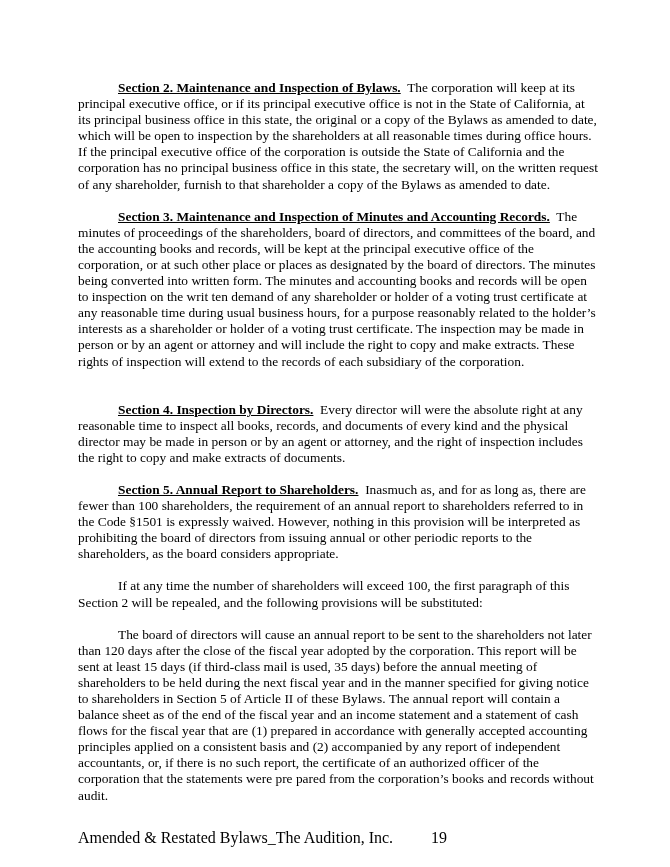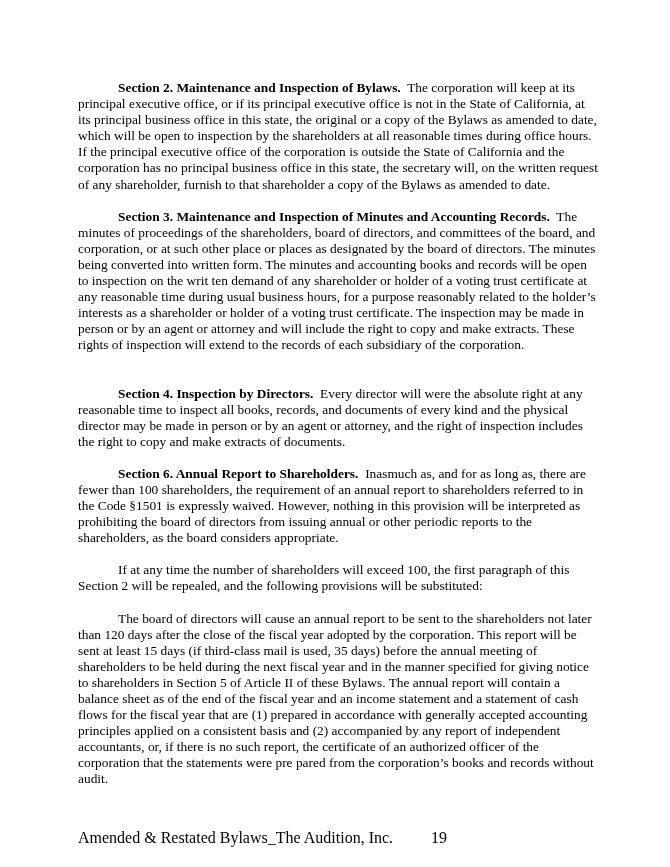--- a/index.html
+++ b/index.html
@@ -25,20 +25,21 @@
     }
     .line {
       display: block;
       white-space: nowrap;
     }
     .line.first {
       padding-left: 40px;
     }
     .heading {
       font-weight: bold;
+      text-decoration: underline;
     }
     .footer {
       position: absolute;
       left: 78px;
       top: 829px;
       font-size: 16px;
       font-family: "Liberation Serif", serif;
       white-space: nowrap;
     }
     .footer .page-num {
@@ -57,38 +58,39 @@
     <span class="line">its principal business office in this state, the original or a copy of the Bylaws as amended to date,</span>
     <span class="line">which will be open to inspection by the shareholders at all reasonable times during office hours.</span>
     <span class="line">If the principal executive office of the corporation is outside the State of California and the</span>
     <span class="line">corporation has no principal business office in this state, the secretary will, on the written request</span>
     <span class="line">of any shareholder, furnish to that shareholder a copy of the Bylaws as amended to date.</span>
   </div>
 
   <div class="para-block" style="margin-bottom:32px;">
     <span class="line first"><span class="heading">Section 3.  Maintenance and Inspection of Minutes and Accounting Records.</span><span style="white-space:pre;">  The</span></span>
     <span class="line">minutes of proceedings of the shareholders, board of directors, and committees of the board, and</span>
+    <span class="line">the accounting books and records, will be kept at the principal executive office of the</span>
     <span class="line">corporation, or at such other place or places as designated by the board of directors.  The minutes</span>
     <span class="line">being converted into written form.  The minutes and accounting books and records will be open</span>
     <span class="line">to inspection on the writ ten demand of any shareholder or holder of a voting trust certificate at</span>
     <span class="line">any reasonable time during usual business hours, for a purpose reasonably related to the holder’s</span>
     <span class="line">interests as a shareholder or holder of a voting trust certificate.  The inspection may be made in</span>
     <span class="line">person or by an agent or attorney and will include the right to copy and make extracts.  These</span>
     <span class="line">rights of inspection will extend to the records of each subsidiary of the corporation.</span>
   </div>
 
   <div class="para-block" style="margin-bottom:16px;">
     <span class="line first"><span class="heading">Section 4.  Inspection by Directors.</span><span style="white-space:pre;">  Every director will were the absolute right at any</span></span>
     <span class="line">reasonable time to inspect all books, records, and documents of every kind and the physical</span>
     <span class="line">director may be made in person or by an agent or attorney, and the right of inspection includes</span>
     <span class="line">the right to copy and make extracts of documents.</span>
   </div>
 
   <div class="para-block" style="margin-bottom:16px;">
-    <span class="line first"><span class="heading">Section 6.  Annual Report to Shareholders.</span><span style="white-space:pre;">  Inasmuch as, and for as long as, there are</span></span>
+    <span class="line first"><span class="heading">Section 5.  Annual Report to Shareholders.</span><span style="white-space:pre;">  Inasmuch as, and for as long as, there are</span></span>
     <span class="line">fewer than 100 shareholders, the requirement of an annual report to shareholders referred to in</span>
     <span class="line">the Code §1501 is expressly waived.  However, nothing in this provision will be interpreted as</span>
     <span class="line">prohibiting the board of directors from issuing annual or other periodic reports to the</span>
     <span class="line">shareholders, as the board considers appropriate.</span>
   </div>
 
   <div class="para-block" style="margin-bottom:16px;">
     <span class="line first">If at any time the number of shareholders will exceed 100, the first paragraph of this</span>
     <span class="line">Section 2 will be repealed, and the following provisions will be substituted:</span>
   </div>

